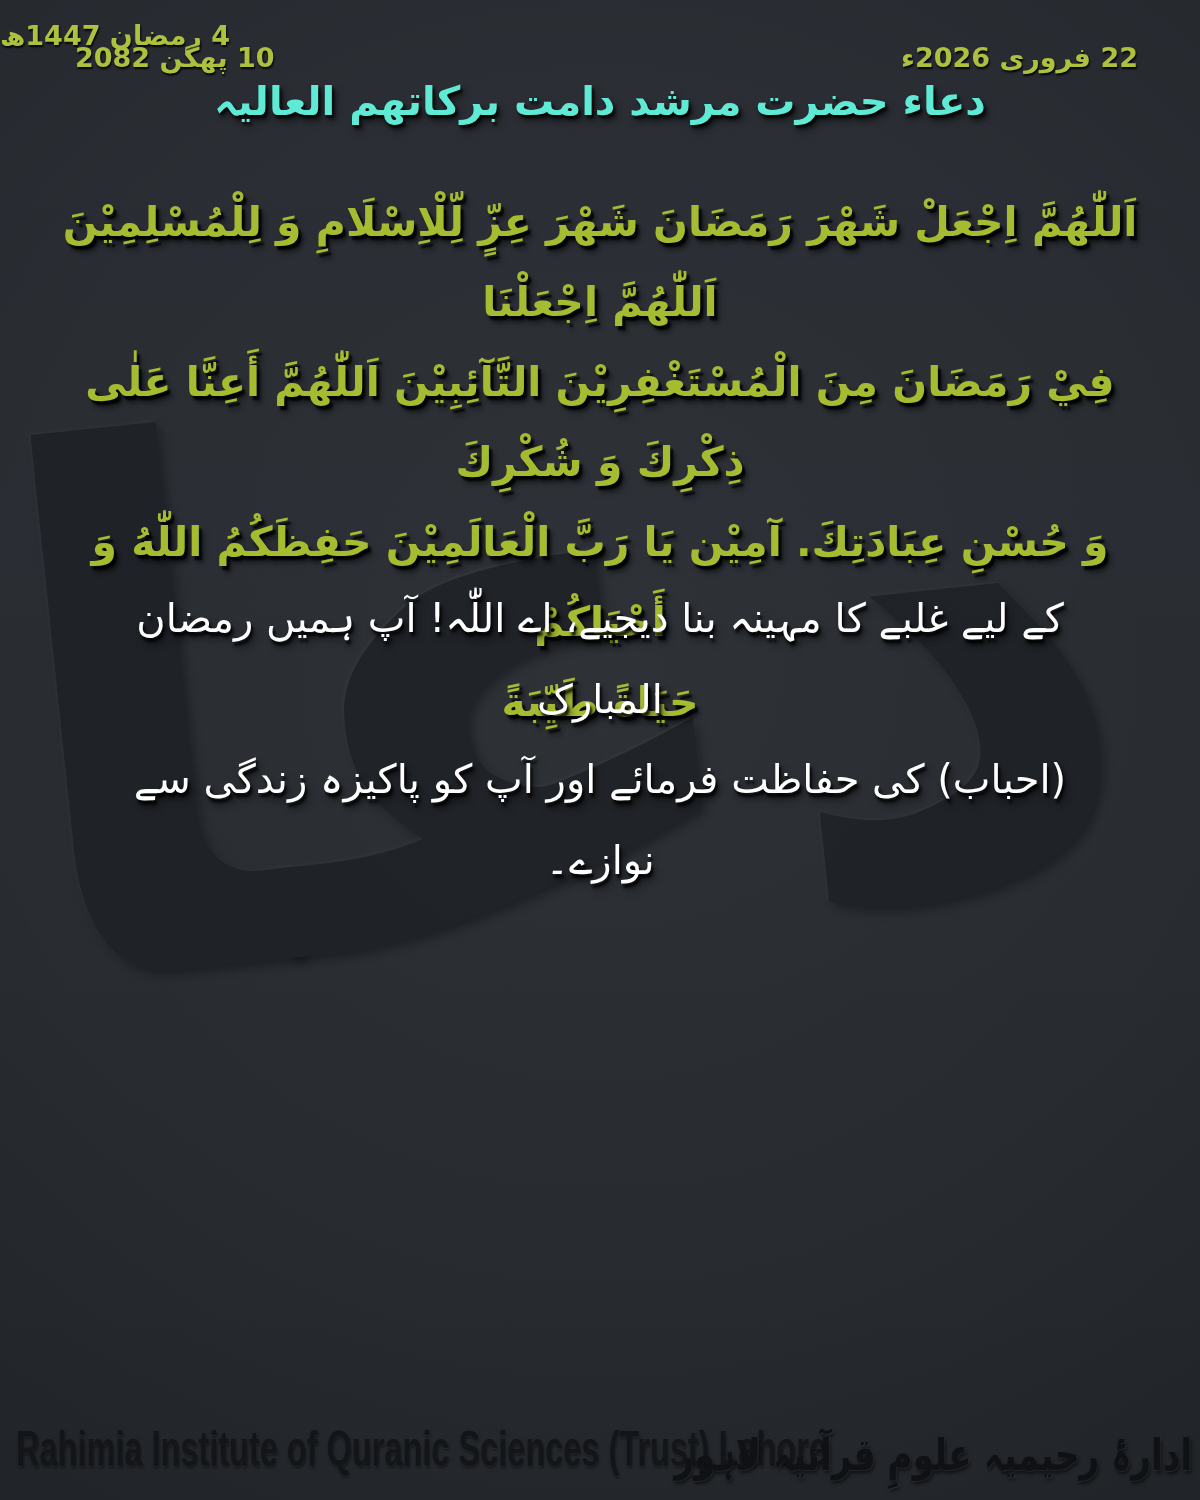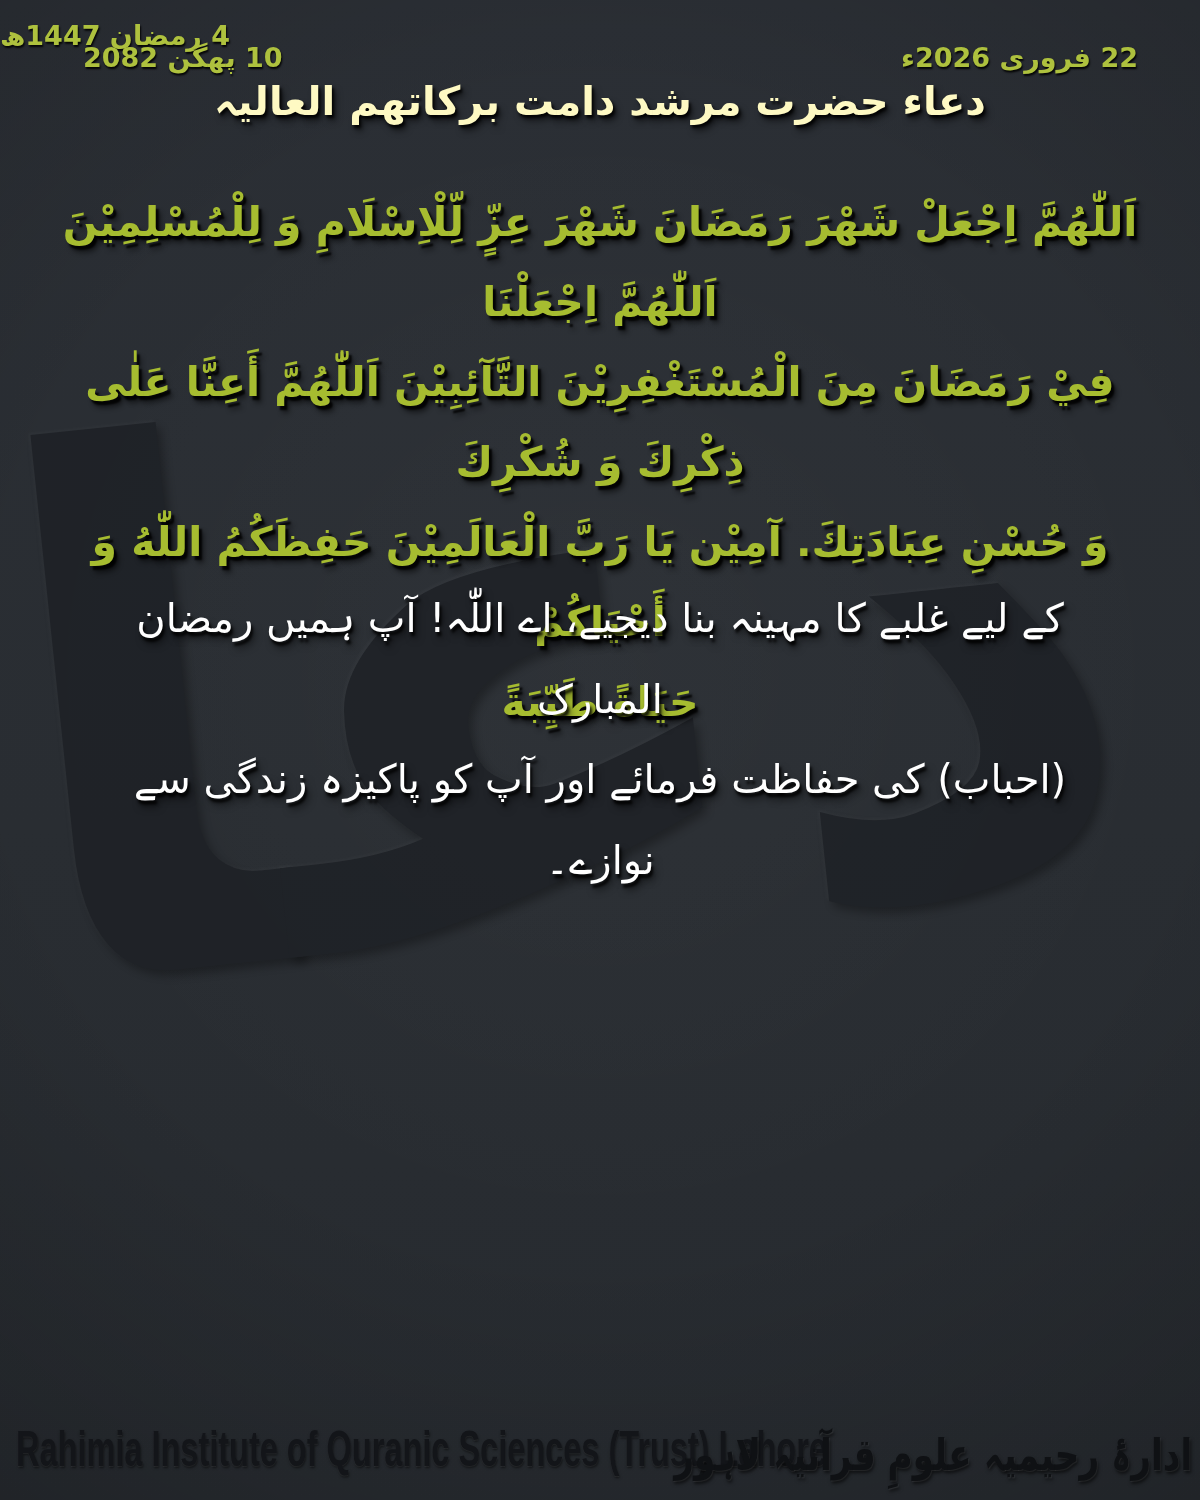--- a/index.html
+++ b/index.html
@@ -34,27 +34,27 @@
 
   
   .date {
     color:#aec13e;
     font-size:27px; font-weight:bold;
     text-shadow:1px 2px 2px rgba(0,0,0,0.9);
     direction:rtl; white-space:nowrap;
   }
   .date-center { position:absolute; top:20px; left:0; right:0; text-align:left; }
   .date-right  { position:absolute; top:42px; right:62px;text-align:right; }
-  .date-left   { position:absolute; top:42px; left:75px;margin-left:8px; }
+  .date-left   { position:absolute; top:42px; left:75px; }
 
   
   .main-title {
     top:78px;
     text-align:center; direction:rtl;
-    color:#fef9c3;
+    color:#5eead4;
     font-size:40px; font-weight:bold;
     text-shadow:2px 3px 3px rgba(0,0,0,0.9), 4px 6px 6px rgba(0,0,0,0.5);
   }
 
   
   .prayer {
     top:182px; left:55px; right:55px; width:auto;
     text-align:center; direction:rtl;
     color:#a6bc30;
     font-size:41px; font-weight:bold;

